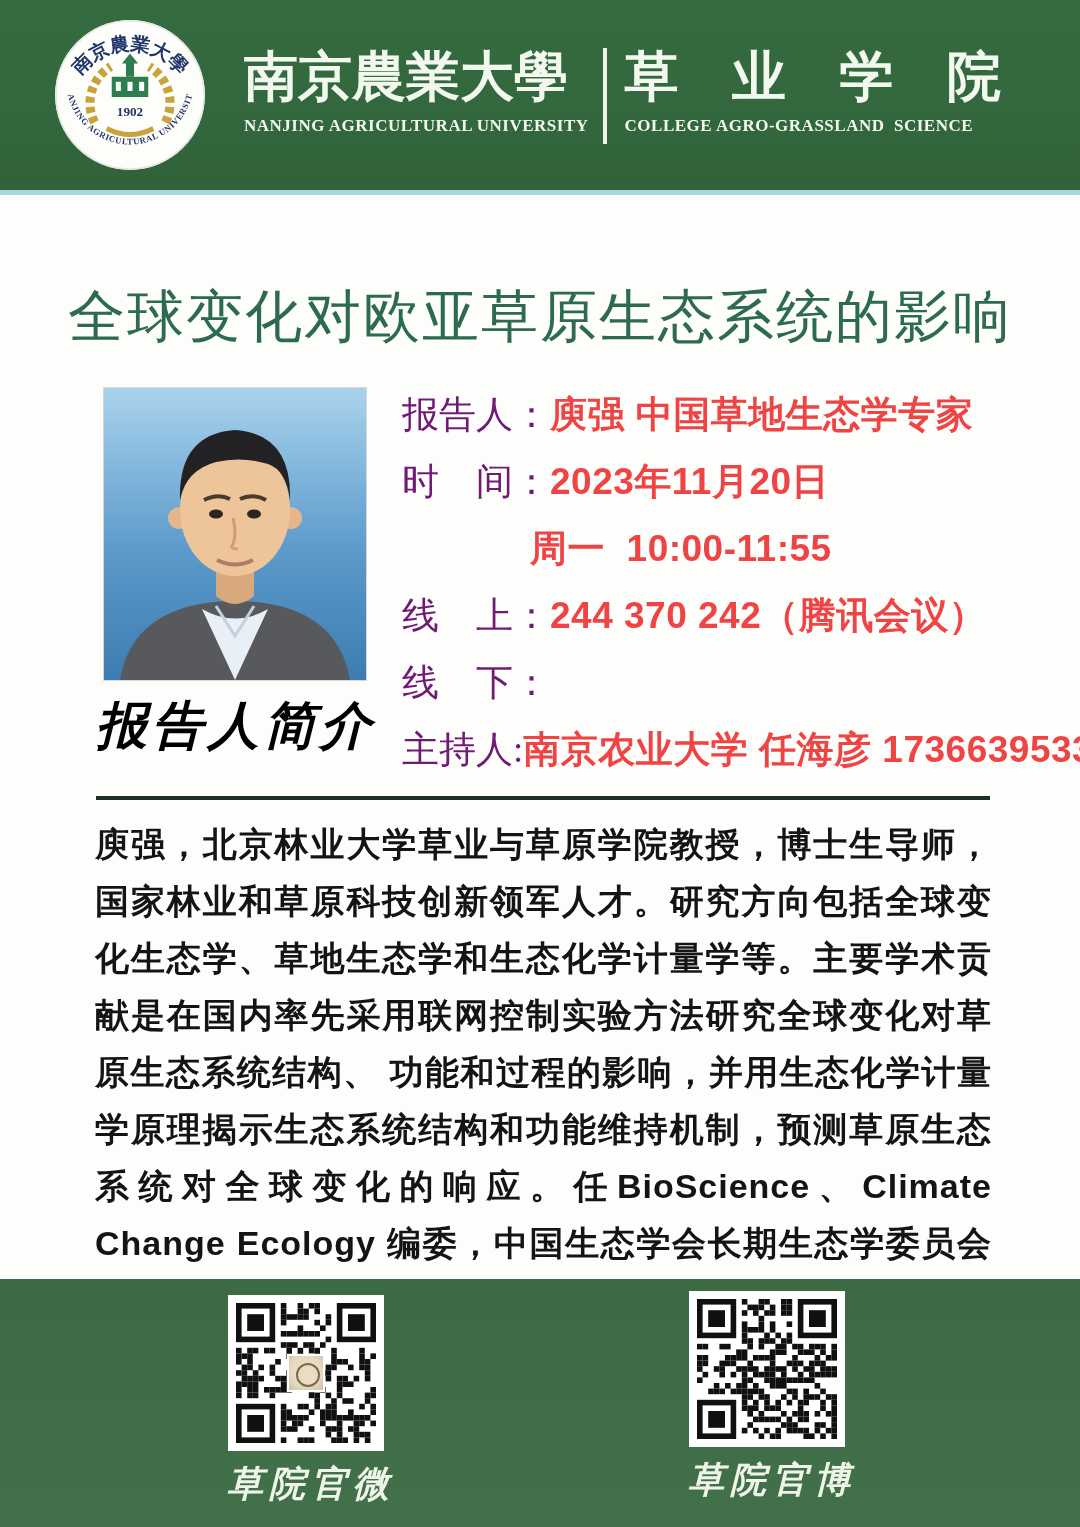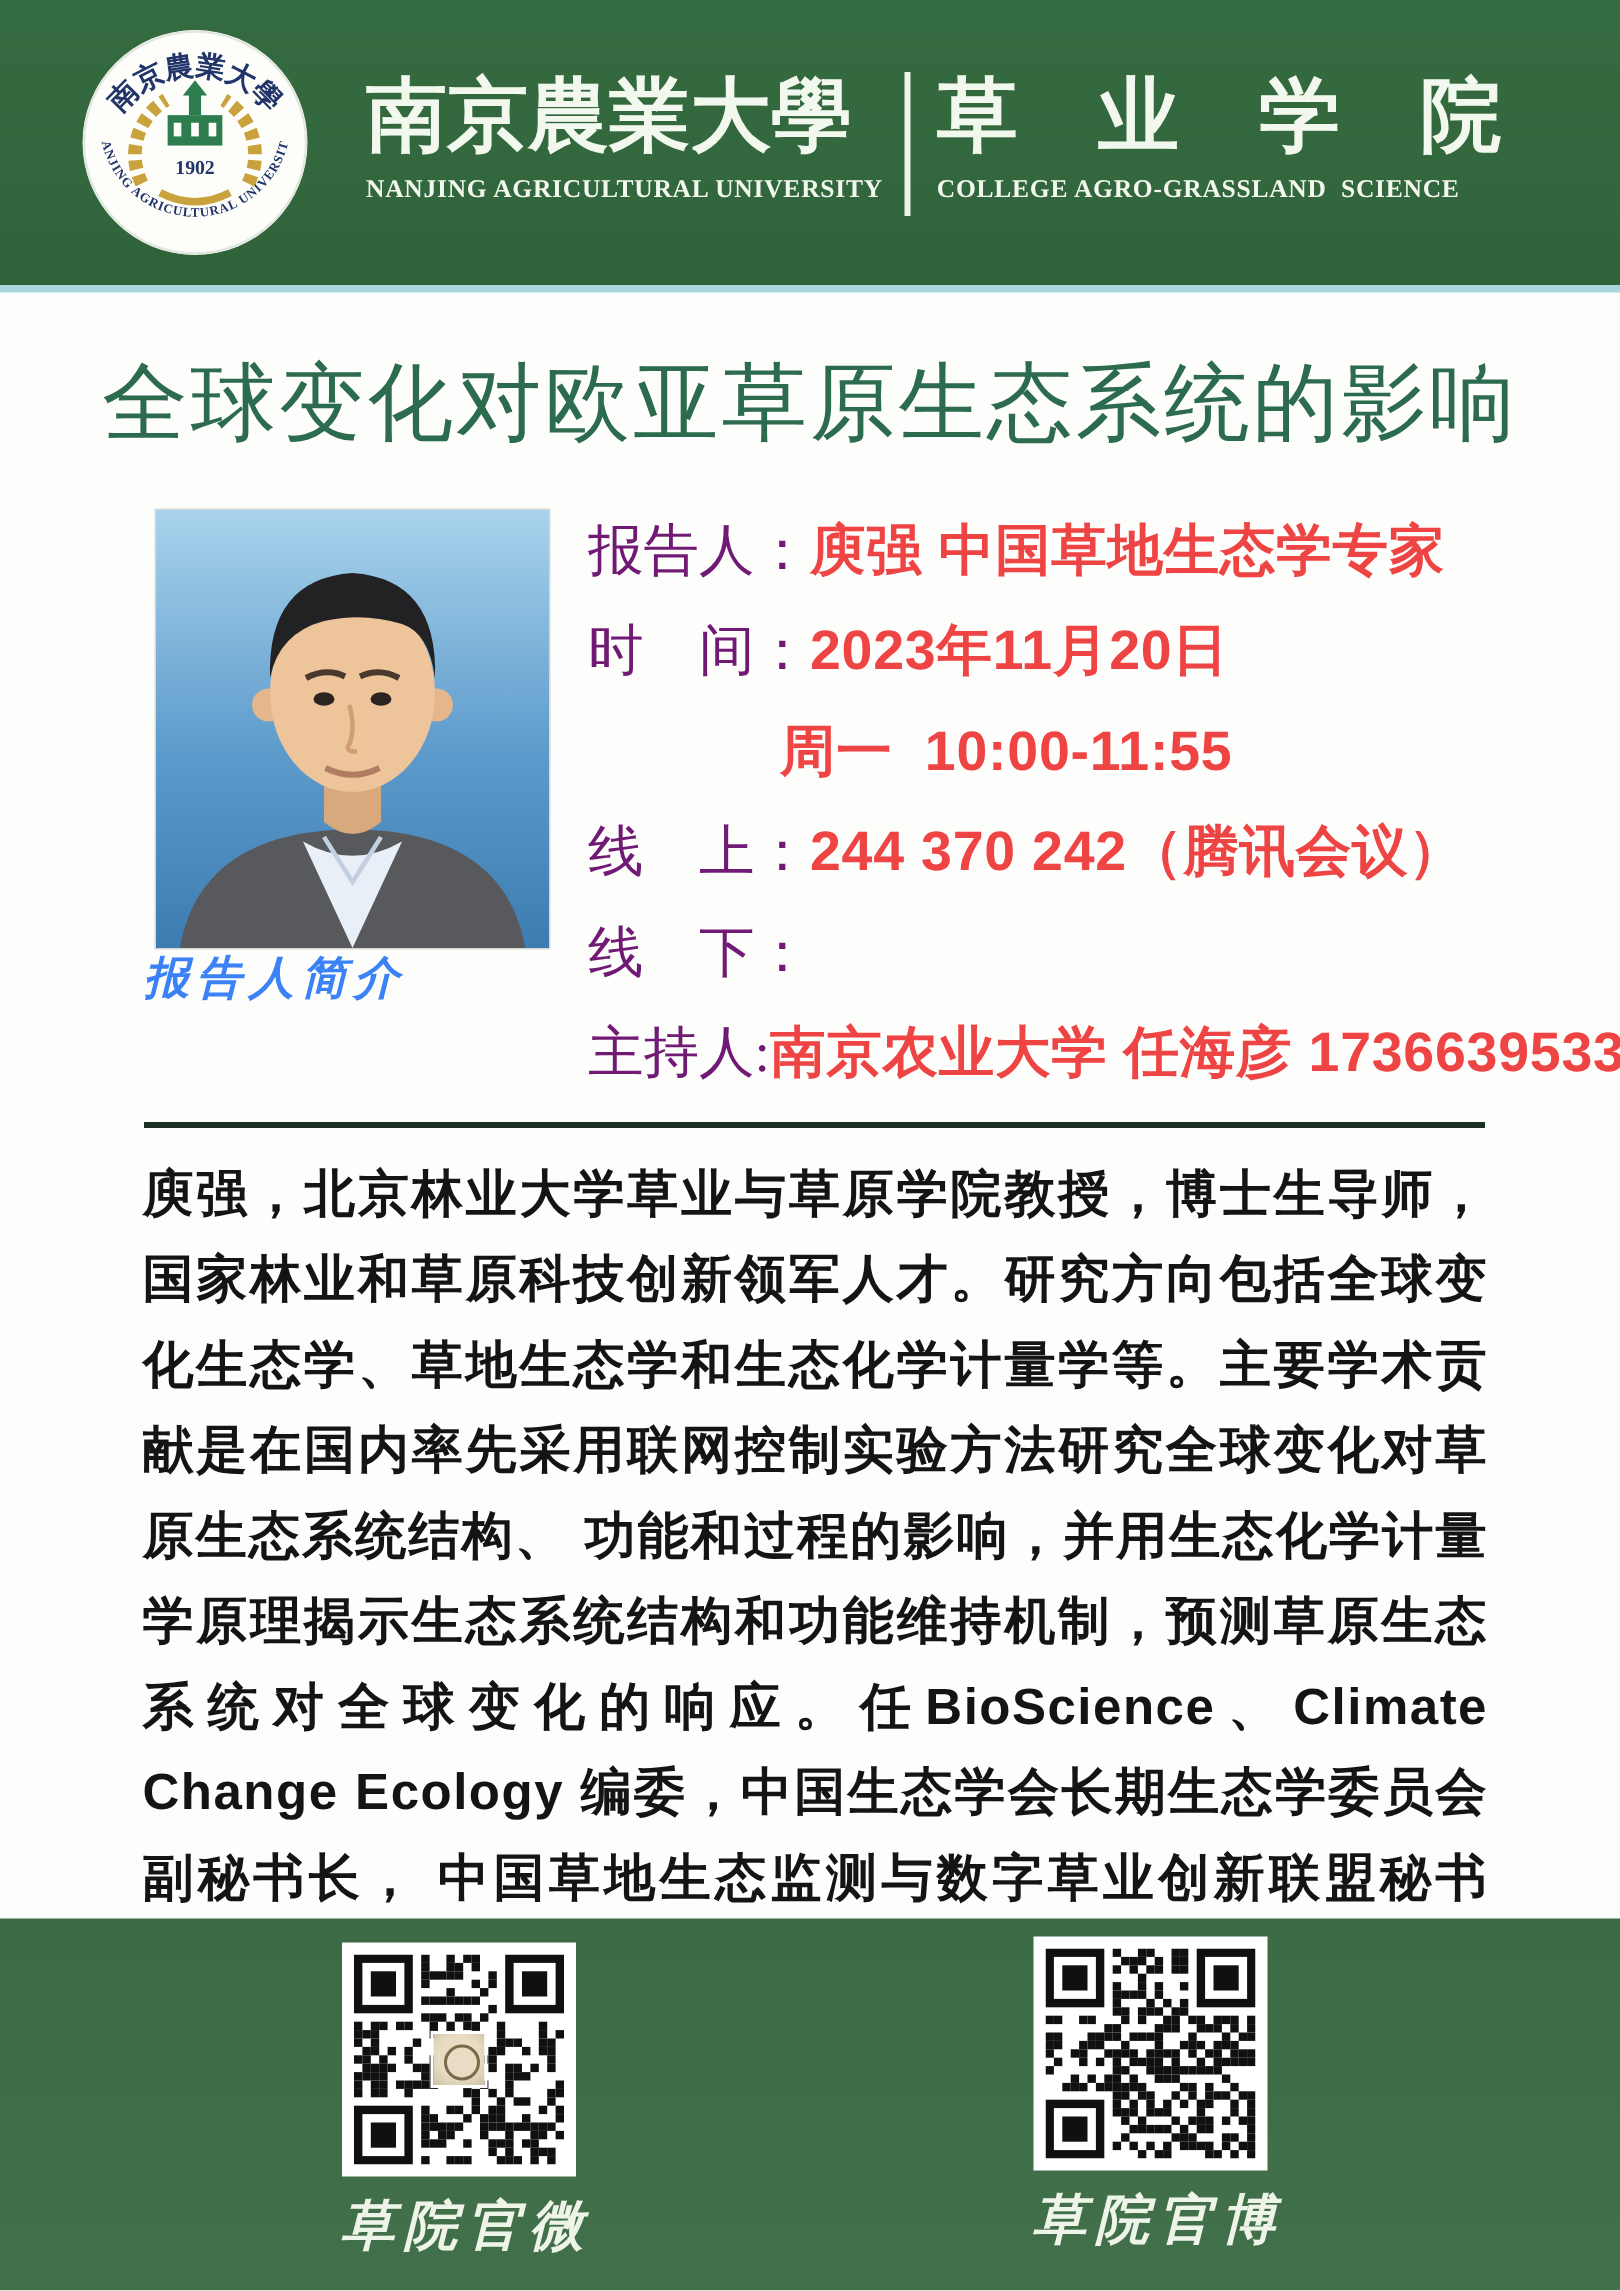--- a/index.html
+++ b/index.html
@@ -19,33 +19,33 @@
   .header-text{display:flex;align-items:flex-start;margin-left:38px;color:#f3f8ee;}
   .ht-col{display:flex;flex-direction:column;}
   .ht-zh{font-family:"Liberation Serif","DejaVu Serif",serif;font-weight:700;
          font-size:54px;line-height:62px;white-space:pre;}
   .ht-zh.spaced{letter-spacing:20px;}
   .ht-en{font-family:"Liberation Serif","DejaVu Serif",serif;font-weight:700;
          font-size:17px;letter-spacing:.5px;margin-top:8px;white-space:pre;}
   .ht-divider{width:4px;height:96px;background:#eef4ea;margin:2px 18px 0 14px;}
   
   .title{
-    margin-top:36px;text-align:center;
+    margin-top:84px;text-align:center;
     font-family:"Liberation Serif","DejaVu Serif",serif;
     font-size:57px;font-weight:500;letter-spacing:2px;color:#2d6b4e;
   }
   
   .info{display:flex;margin:32px 0 0 104px;}
   .photo-col{flex:0 0 262px;}
   .photo{width:262px;height:292px;display:block;box-shadow:0 0 0 1px #d8d8d4;}
   .intro-label{
-    margin-left:-8px;
+    margin-top:12px;margin-left:-8px;
     font-family:"Liberation Serif","DejaVu Serif",serif;
-    font-size:30px;font-weight:700;font-style:italic;
-    color:#3b82f6;letter-spacing:5px;white-space:nowrap;
+    font-size:51px;font-weight:700;font-style:italic;
+    color:#000000;letter-spacing:5px;white-space:nowrap;
   }
   .details{margin-left:26px;padding-top:2px;}
   .d-row{display:flex;align-items:baseline;margin-bottom:17px;}
   .d-label{
     font-family:"Liberation Serif","DejaVu Serif",serif;
     font-size:37px;color:#701a75;white-space:pre;flex:0 0 auto;
   }
   .d-value{font-size:37px;font-weight:700;color:#ef4444;white-space:pre;letter-spacing:.5px;}
   .d-row.cont{padding-left:128px;}
   

